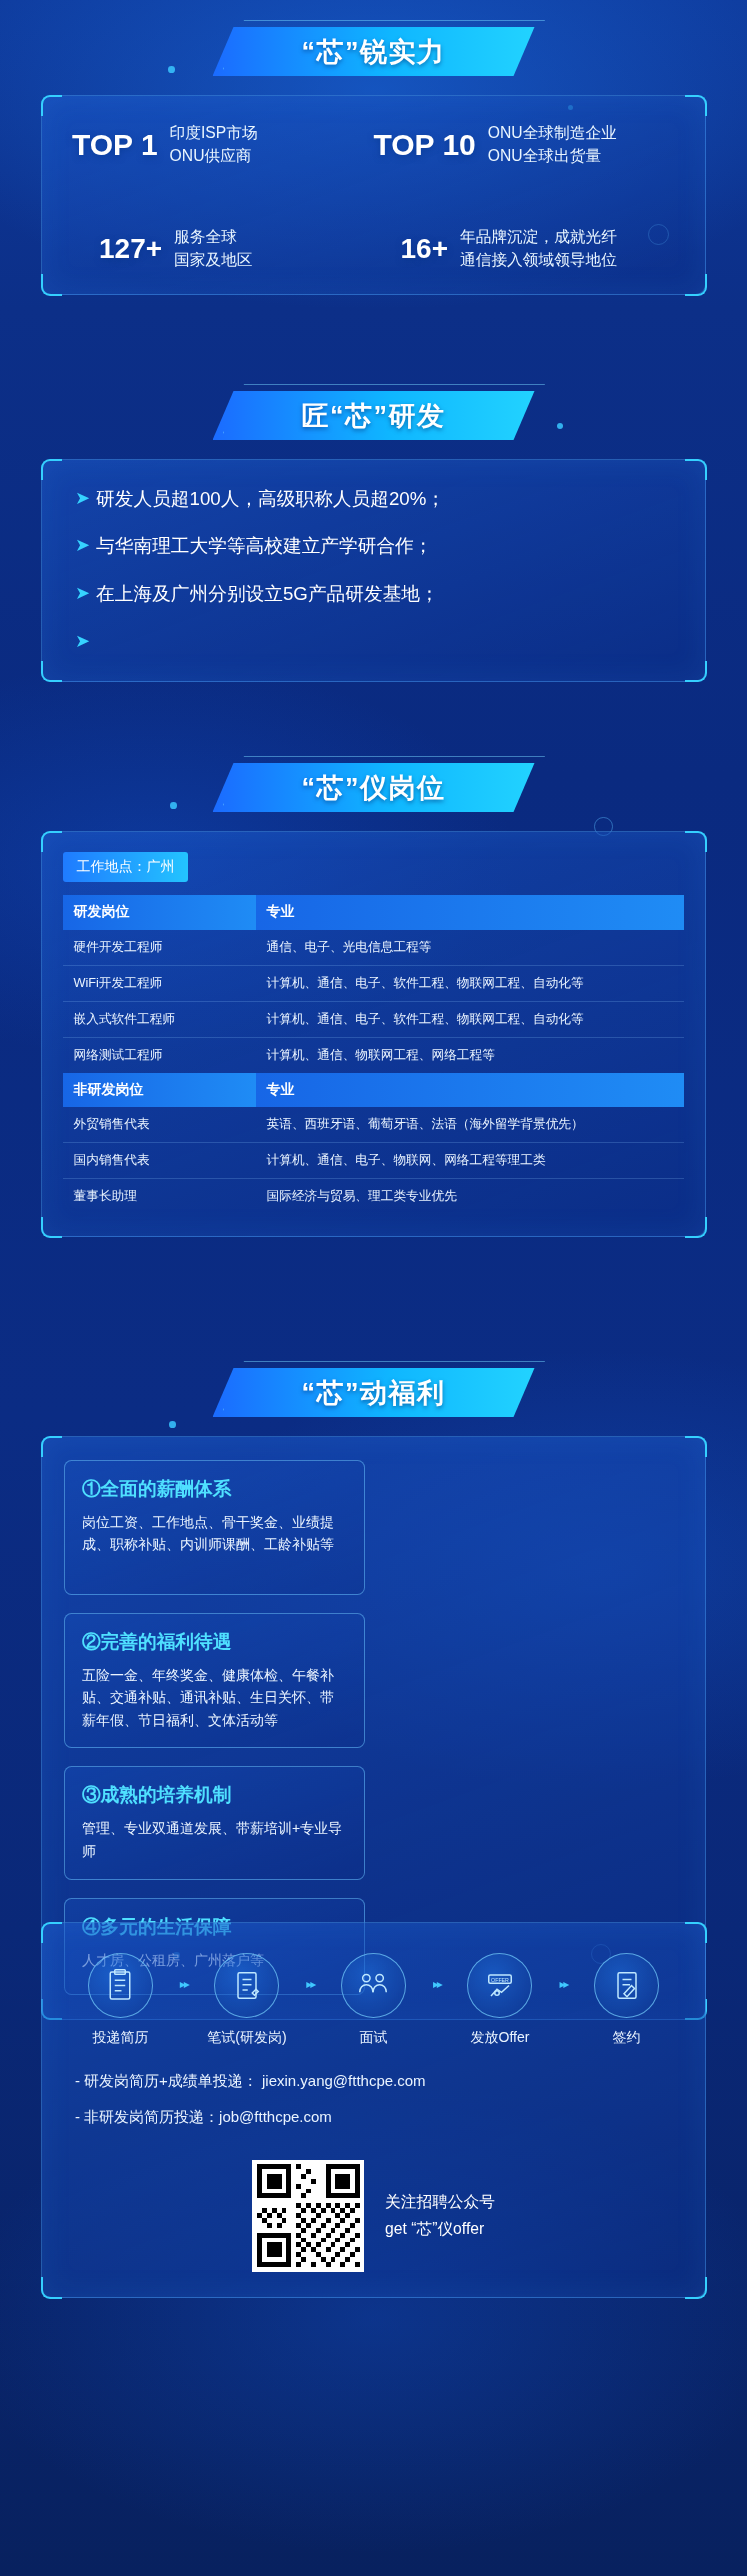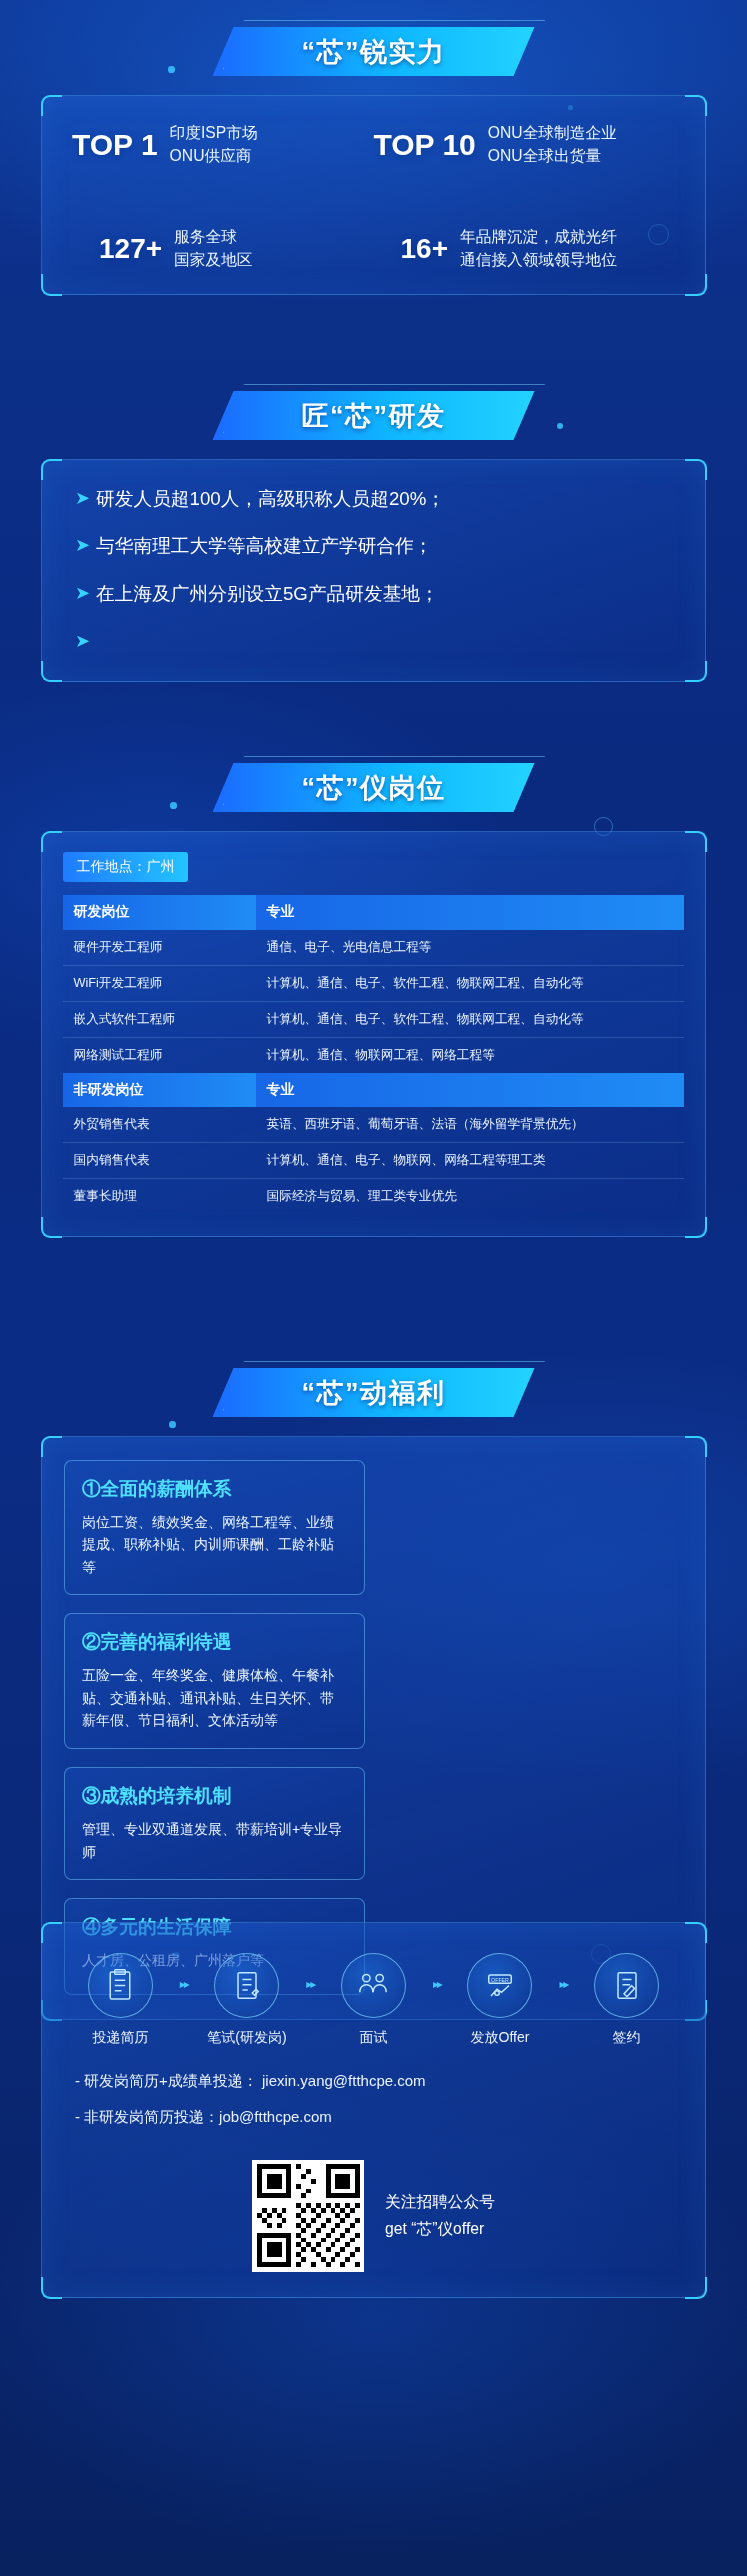--- a/index.html
+++ b/index.html
@@ -419,21 +419,21 @@
     </div>
     <div class="card">
       <span class="corner c-tl"></span>
       <span class="corner c-tr"></span>
       <span class="corner c-bl"></span>
       <span class="corner c-br"></span>
 
       <div class="benefit-grid">
         <div class="benefit-box">
           <div class="benefit-title">①全面的薪酬体系</div>
-          <div class="benefit-text">岗位工资、绩效奖金、网络工程等、业绩提成、职称补贴、内训师课酬、工龄补贴等</div>
+          <div class="benefit-text">岗位工资、工作地点、骨干奖金、业绩提成、职称补贴、内训师课酬、工龄补贴等</div>
         </div>
         <div class="benefit-box">
           <div class="benefit-title">②完善的福利待遇</div>
           <div class="benefit-text">五险一金、年终奖金、健康体检、午餐补贴、交通补贴、通讯补贴、生日关怀、带薪年假、节日福利、文体活动等</div>
         </div>
         <div class="benefit-box" style="min-height:97px;">
           <div class="benefit-title">③成熟的培养机制</div>
           <div class="benefit-text">管理、专业双通道发展、带薪培训+专业导师</div>
         </div>
         <div class="benefit-box" style="min-height:97px;">

